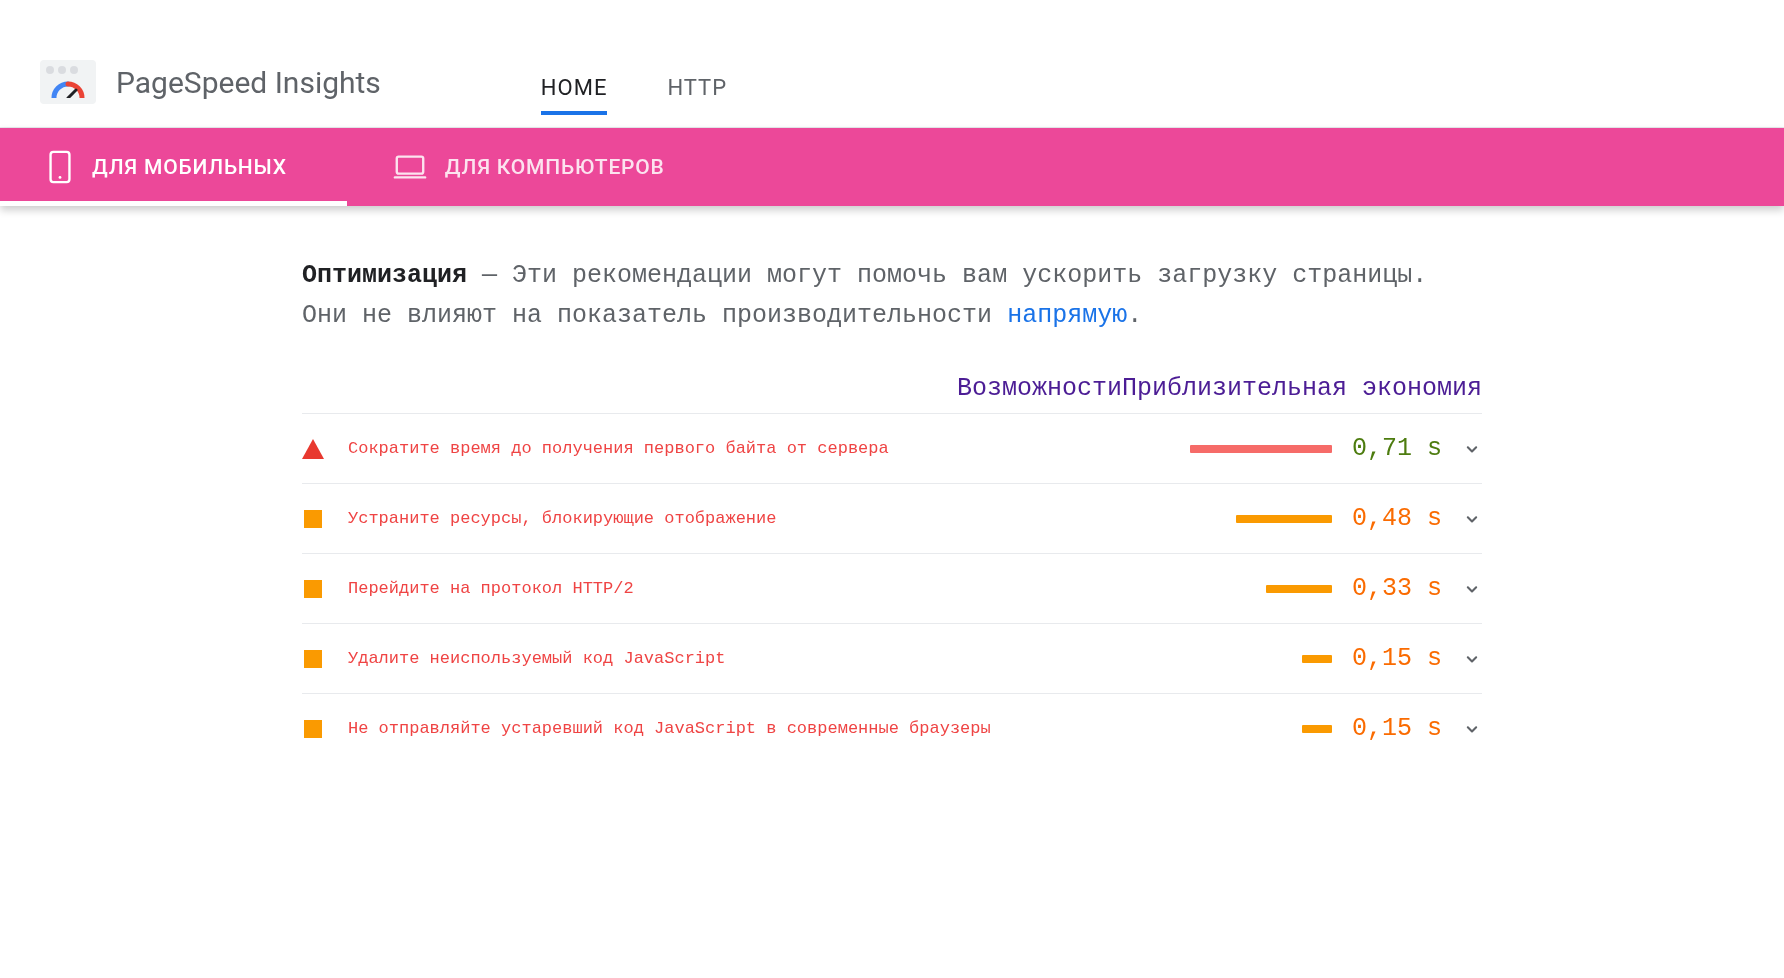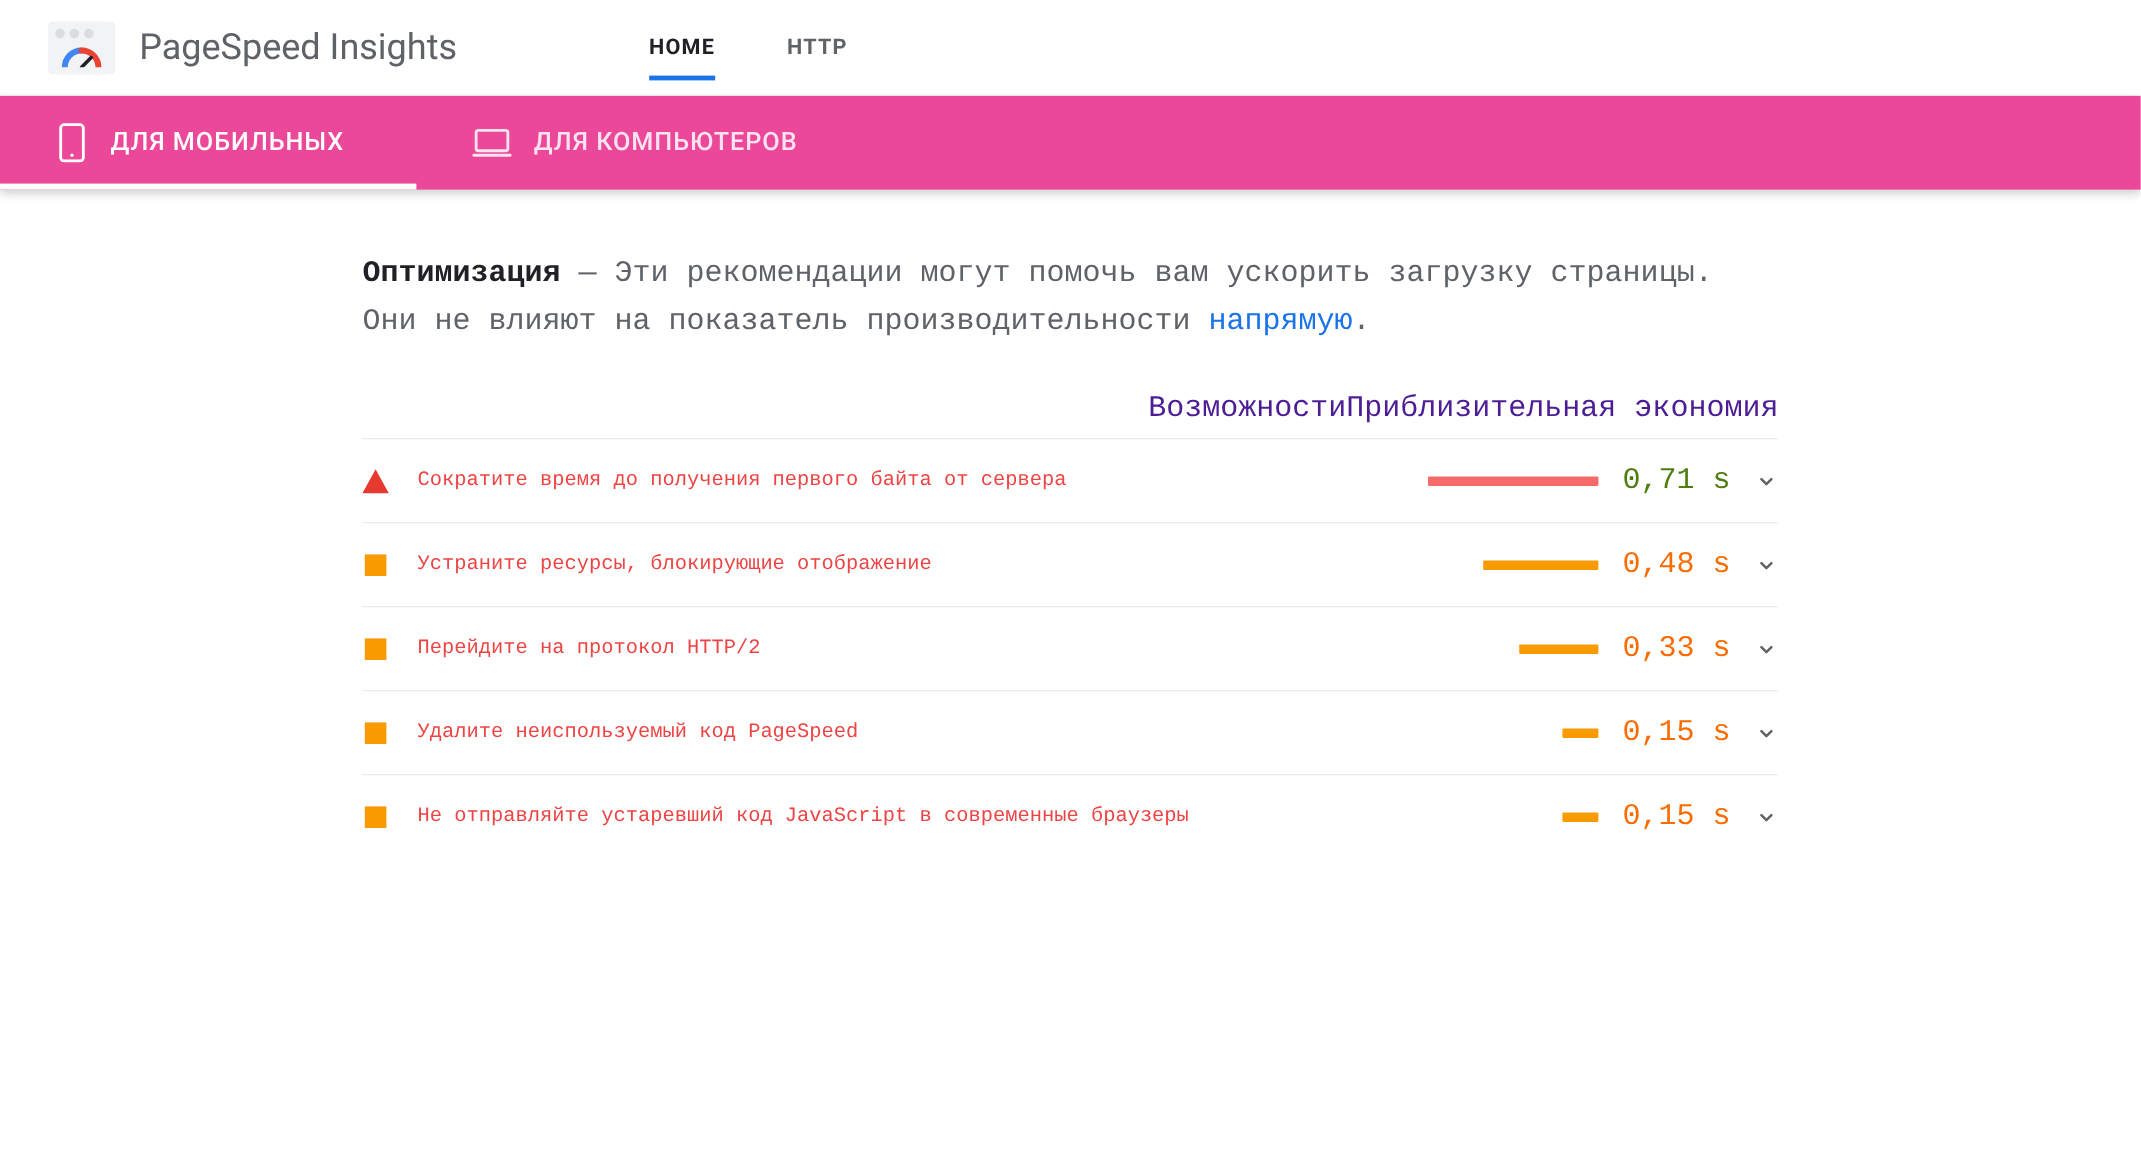--- a/index.html
+++ b/index.html
@@ -4,24 +4,25 @@
 <style>
   * { box-sizing: border-box; margin: 0; padding: 0; }
   body {
     font-family: -apple-system, BlinkMacSystemFont, "Segoe UI", Roboto, Arial, sans-serif;
     background: #fff;
     color: #202124;
     width: 1784px;
   }
   .header {
     display: flex;
-    align-items: center;
+    align-items: flex-start;
     height: 80px;
     padding: 12px 40px;
     border-bottom: 1px solid #e8eaed;
+    margin-top: 48px;
   }
   .logo-group {
     display: flex;
     align-items: center;
     gap: 20px;
     margin-right: 160px;
   }
   .logo-icon {
     width: 56px;
     height: 44px;
@@ -55,22 +56,22 @@
     font-weight: 400;
     color: #5f6368;
   }
   .nav-tabs {
     display: flex;
     gap: 60px;
     height: 100%;
     align-items: center;
   }
   .nav-tab {
-    font-size: 18px;
-    font-weight: 700;
+    font-size: 22px;
+    font-weight: 400;
     letter-spacing: 1px;
     color: #5f6368;
     height: 100%;
     display: flex;
     align-items: center;
     position: relative;
     cursor: pointer;
   }
   .nav-tab.active { color: #202124; }
   .nav-tab.active::after {
@@ -282,21 +283,21 @@
         <div class="chev">
           <svg viewBox="0 0 24 24">
             <path d="M7 10l5 5 5-5" fill="none" stroke="#5f6368" stroke-width="2.5" stroke-linecap="round" stroke-linejoin="round"></path>
           </svg>
         </div>
       </div>
       <div class="opp-row">
         <div class="opp-icon">
           <div class="sq-orange"></div>
         </div>
-        <div class="opp-title">Удалите неиспользуемый код PageSpeed</div>
+        <div class="opp-title">Удалите неиспользуемый код JavaScript</div>
         <div class="opp-bar-wrap">
           <div class="opp-bar" style="width:30px;background:#fa9a01"></div>
         </div>
         <div class="opp-val orange">0,15 s</div>
         <div class="chev">
           <svg viewBox="0 0 24 24">
             <path d="M7 10l5 5 5-5" fill="none" stroke="#5f6368" stroke-width="2.5" stroke-linecap="round" stroke-linejoin="round"></path>
           </svg>
         </div>
       </div>

